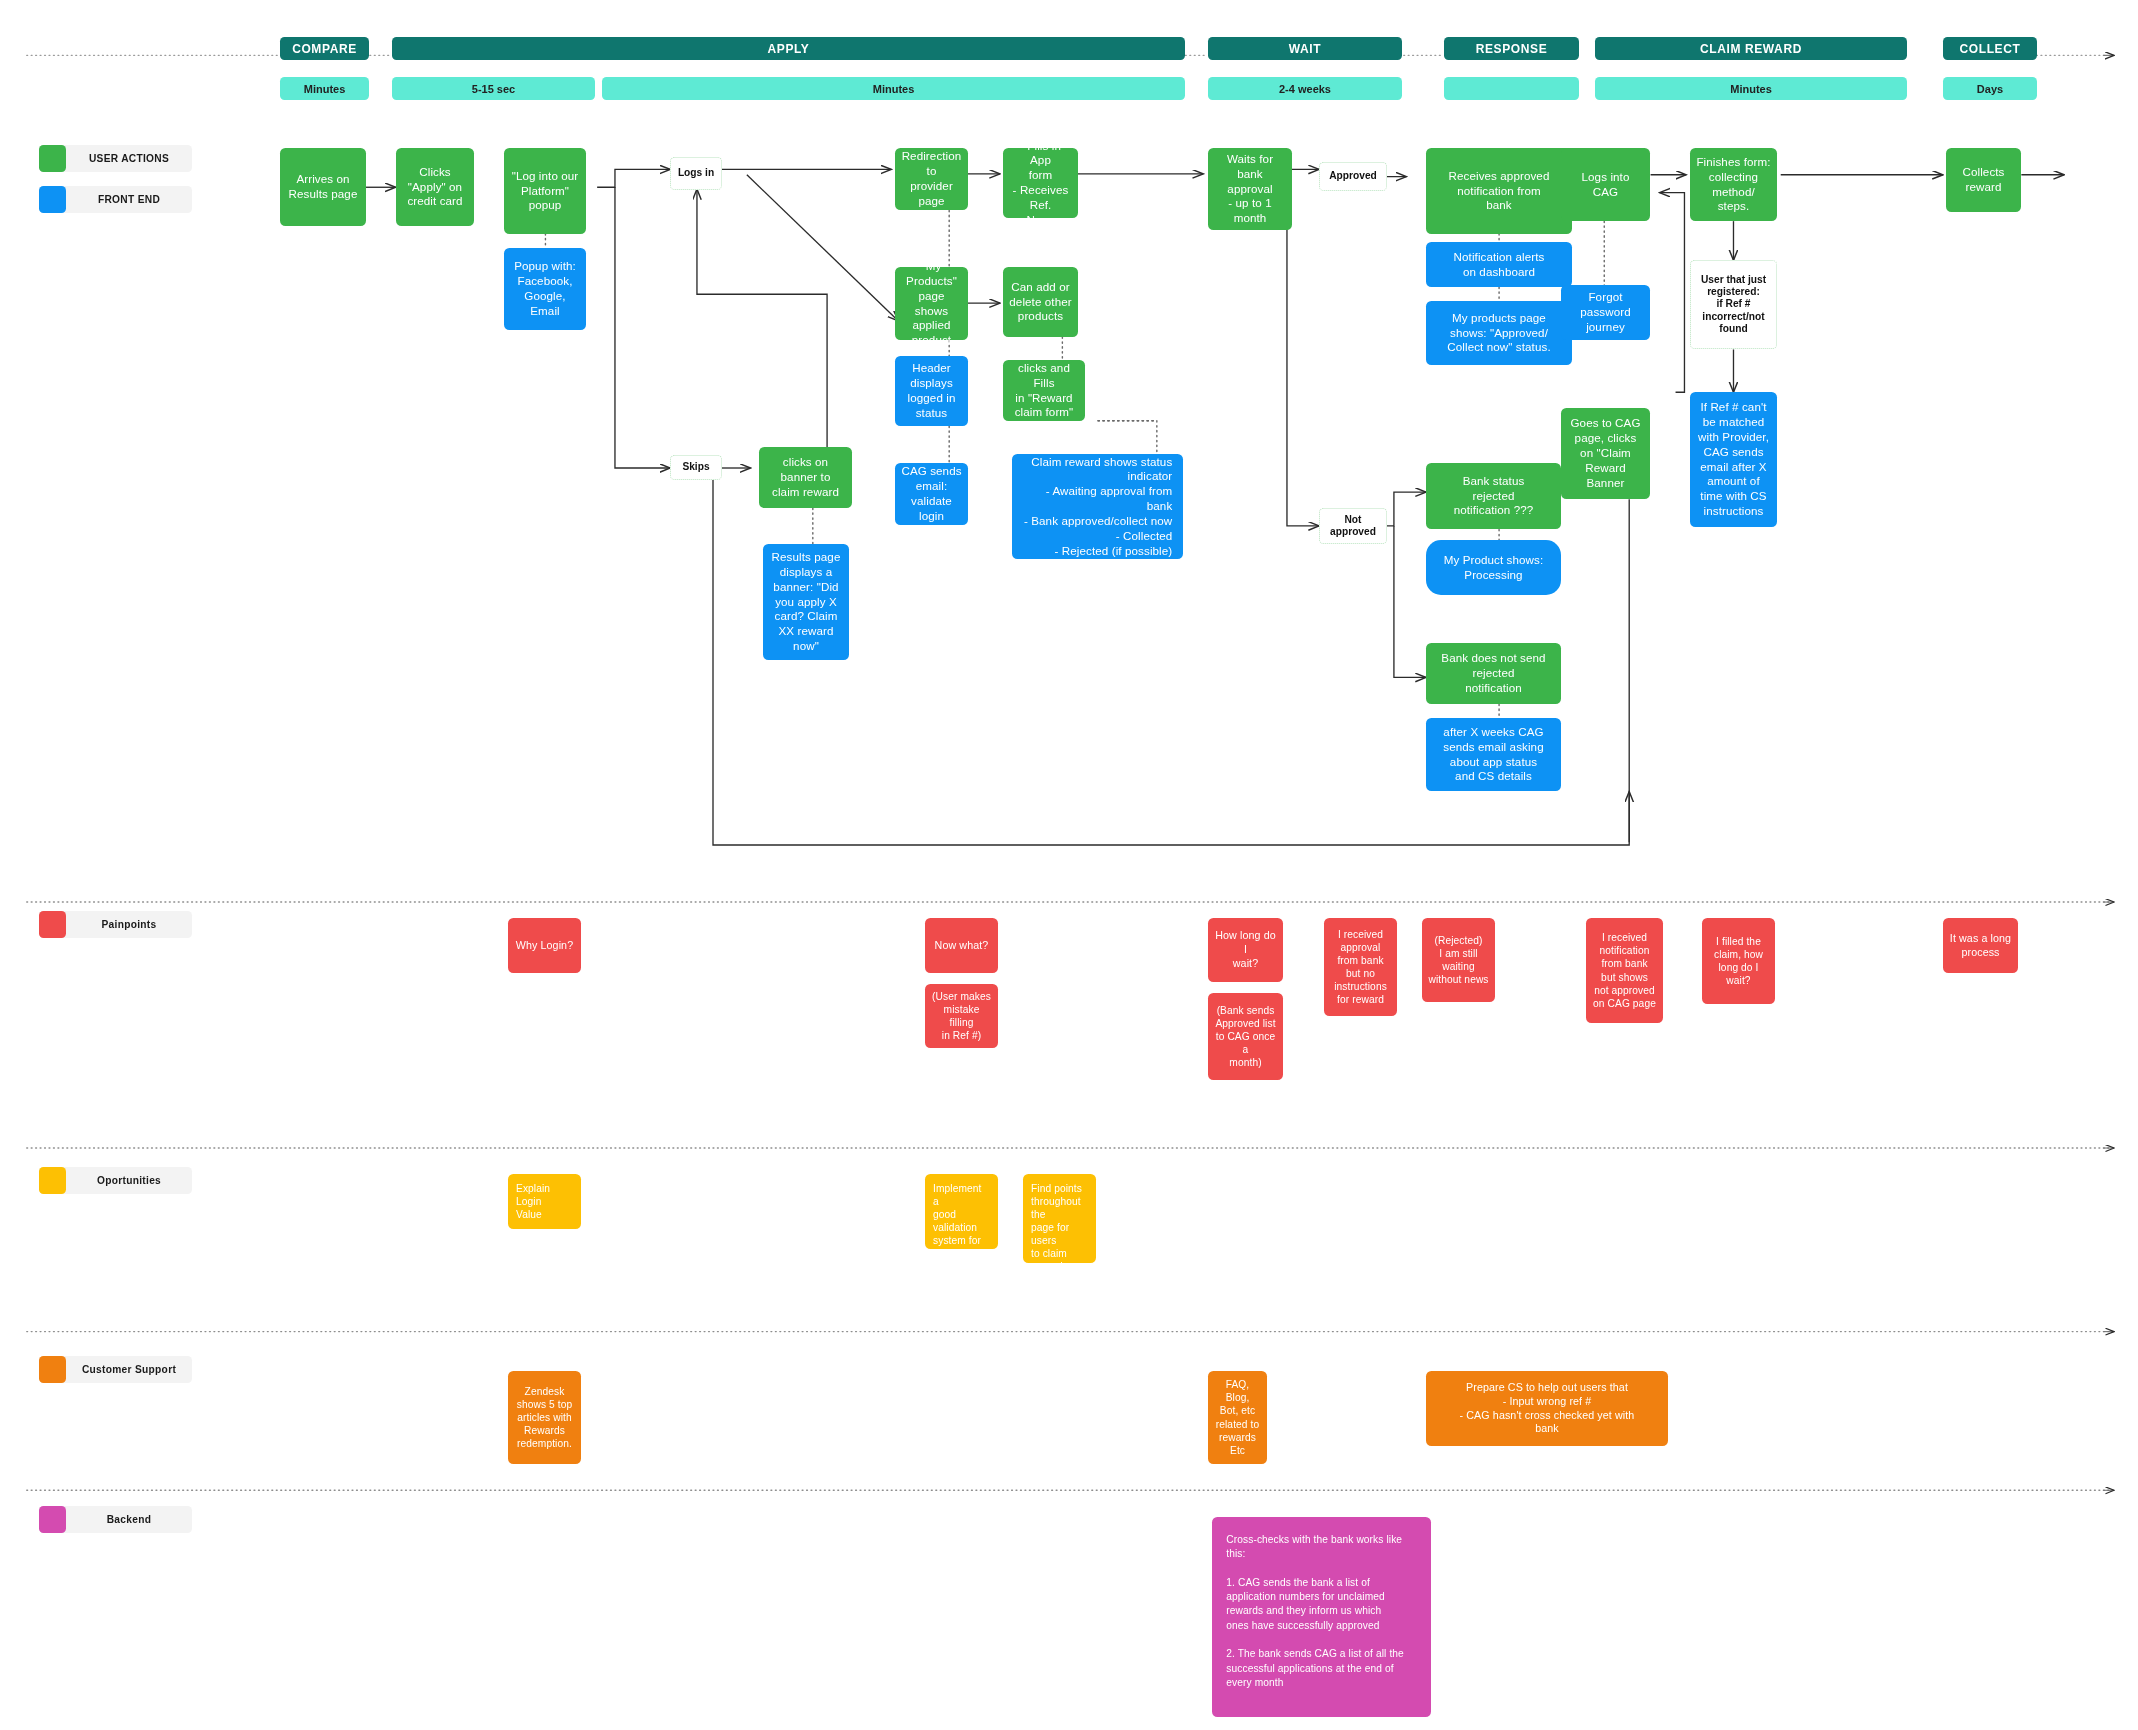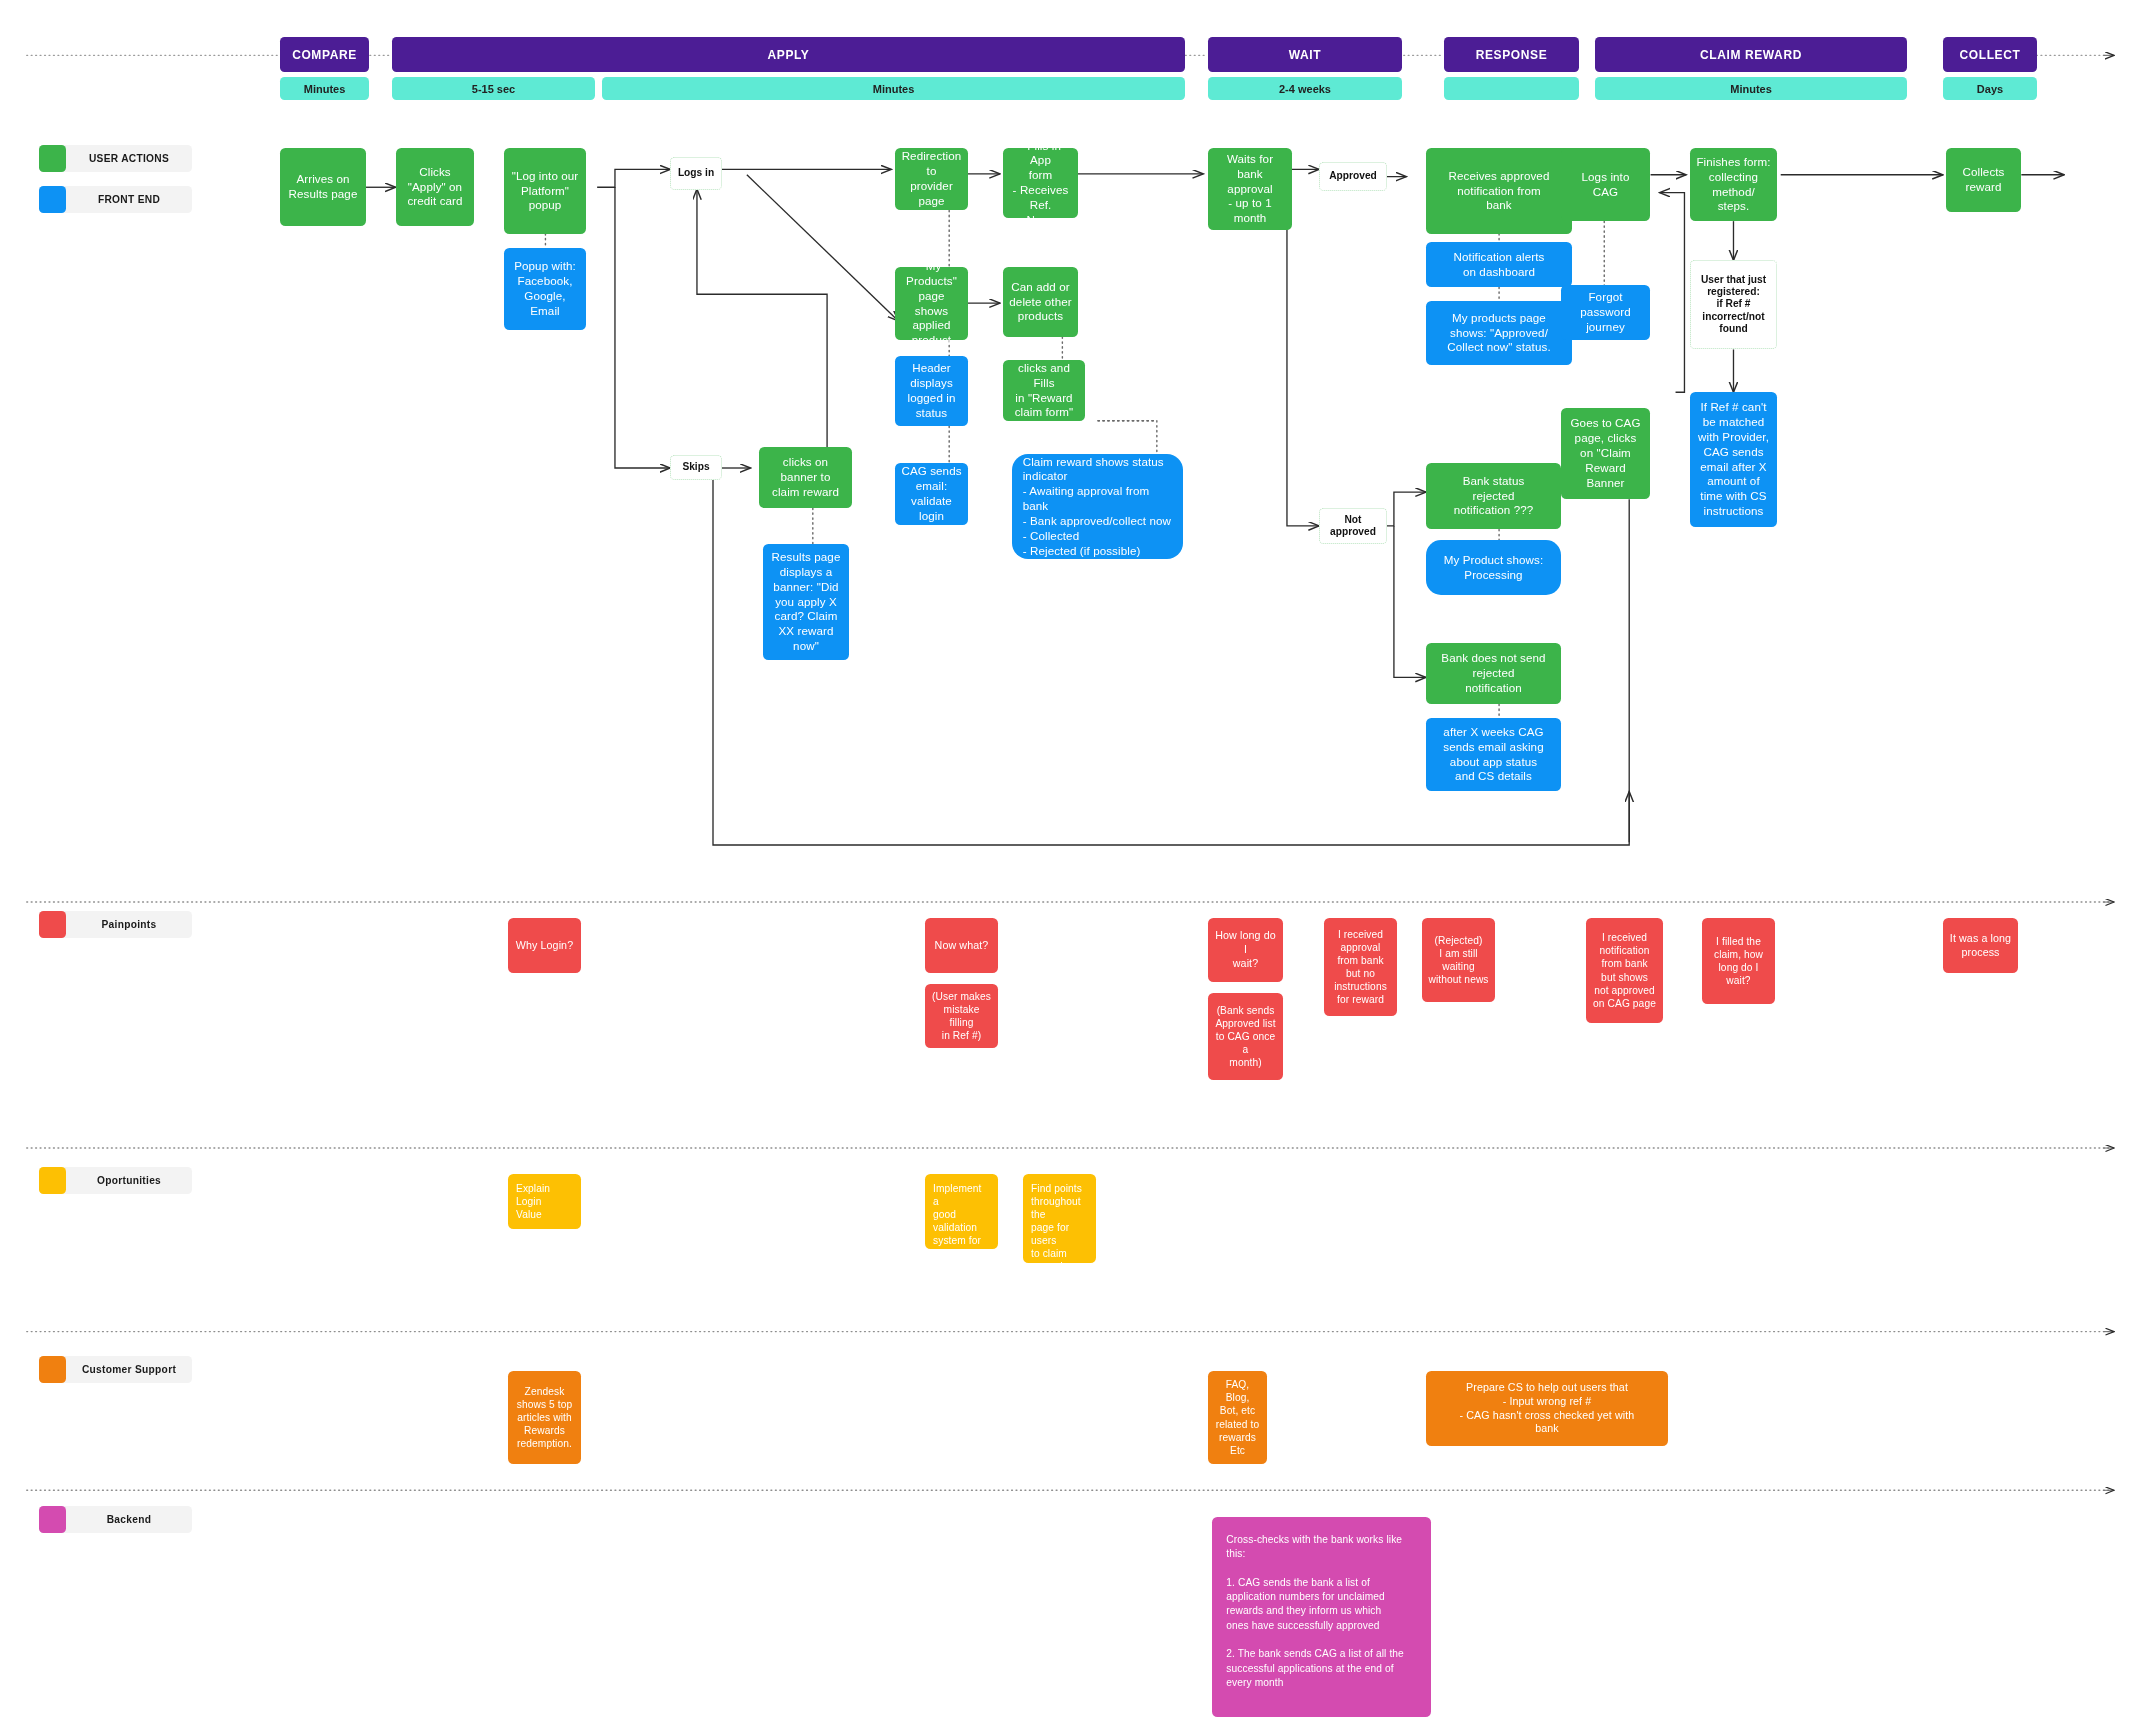--- a/index.html
+++ b/index.html
@@ -30,34 +30,34 @@
     padding: 5.3px 6.2px;
     white-space: pre-line;
     letter-spacing: 0.1px;
   }
   .node.green  { background: #3cb44a; }
   .node.blue   { background: #0d92f4; }
   .node.red    { background: #ef4b4b; }
   .node.yellow { background: #fdc003; }
   .node.orange { background: #f08010; }
   .node.pink   { background: #d44bb0; }
-  .node.left   { text-align: left; justify-content: flex-start; border-radius: 16px; }
+  .node.left   { text-align: right; justify-content: flex-start; }
   .node.topleft{ align-items: flex-start; text-align: left; justify-content: flex-start; }
 
   
   .phase {
     position: absolute;
-    background: #4c1d95;
+    background: #0f766e;
     color: #fff;
     border-radius: 4.5px;
     display: flex; align-items: center; justify-content: center;
     font-weight: bold;
     font-size: 12px;
     letter-spacing: 0.6px;
-    height: 35px;
+    height: 23px;
   }
   .timebox {
     position: absolute;
     background: #5eead4;
     color: #222;
     border-radius: 4.5px;
     display: flex; align-items: center; justify-content: center;
     font-weight: bold;
     font-size: 11px;
     height: 23px;

